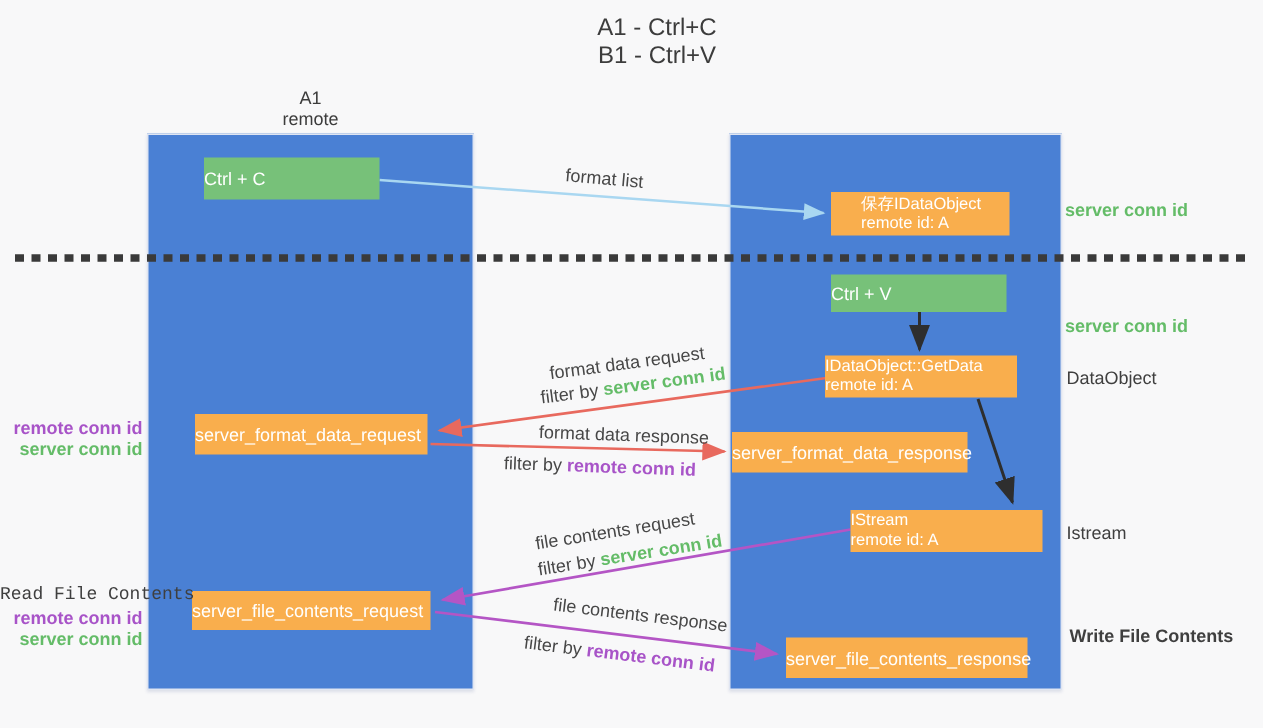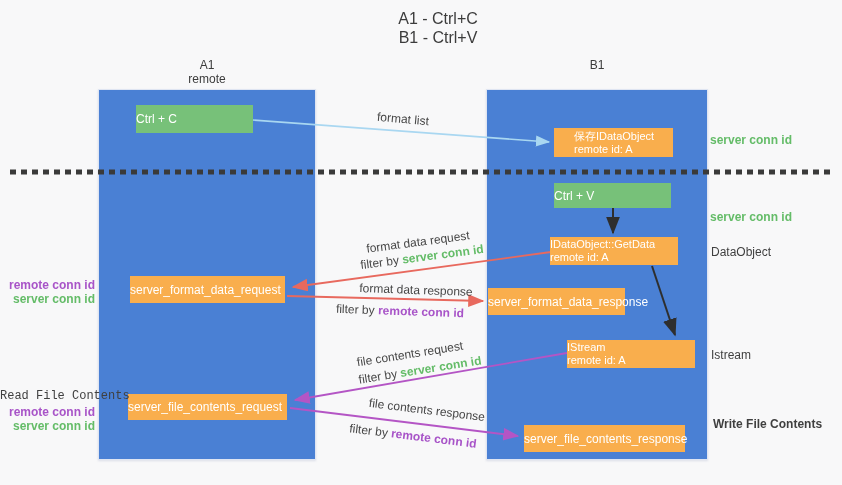--- a/index.html
+++ b/index.html
@@ -42,21 +42,20 @@
   <div class="title">
     <div>A1 - Ctrl+C</div>
     <div>B1 - Ctrl+V</div>
   </div>
 
   <div class="lane-header" style="left:98px; top:58px; width:218px;">
     <div>A1</div>
     <div>remote</div>
   </div>
   <div class="lane-header" style="left:486px; top:58px; width:222px;">
-    <div>B1</div>
   </div>
 
   <div class="lane" style="left:98px; top:89px; width:218px; height:371px;"></div>
   <div class="lane" style="left:486px; top:89px; width:222px; height:371px;"></div>
 
   <svg class="arrow-layer" width="842" height="485">
     <defs>
       <marker id="mBlue" markerWidth="10" markerHeight="8" refX="8.2" refY="3.5" orient="auto">
         <path d="M0,0 L9,3.5 L0,7 Z" fill="#a9d7f1"></path>
       </marker>
@@ -103,21 +102,21 @@
 
   <div class="node orange two" style="left:550px; top:237px; width:128px; height:28px;">
     <div class="l1">IDataObject::GetData</div>
     <div class="l2">remote id: A</div>
   </div>
 
   <div class="node orange" style="left:130px; top:276px; width:155px; height:27px;">
     <div class="l1">server_format_data_request</div>
   </div>
 
-  <div class="node orange" style="left:488px; top:288px; width:137px; height:27px;">
+  <div class="node orange" style="left:488px; top:288px; width:157px; height:27px;">
     <div class="l1">server_format_data_response</div>
   </div>
 
   <div class="node orange two" style="left:567px; top:340px; width:128px; height:28px;">
     <div class="l1">IStream</div>
     <div class="l2">remote id: A</div>
   </div>
 
   <div class="node orange" style="left:128px; top:394px; width:159px; height:26px;">
     <div class="l1">server_file_contents_request</div>

